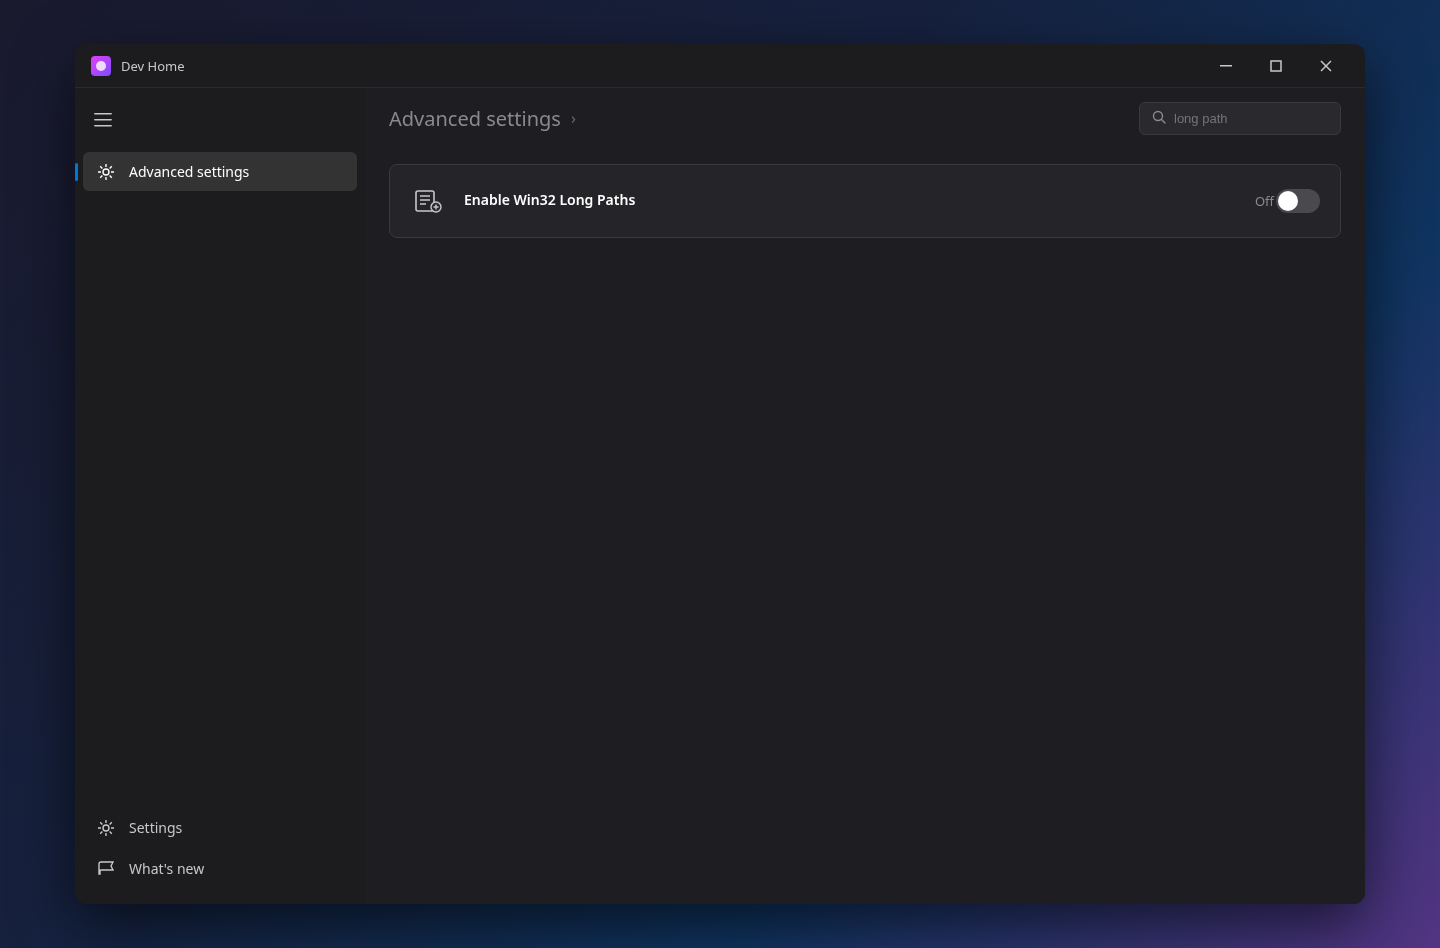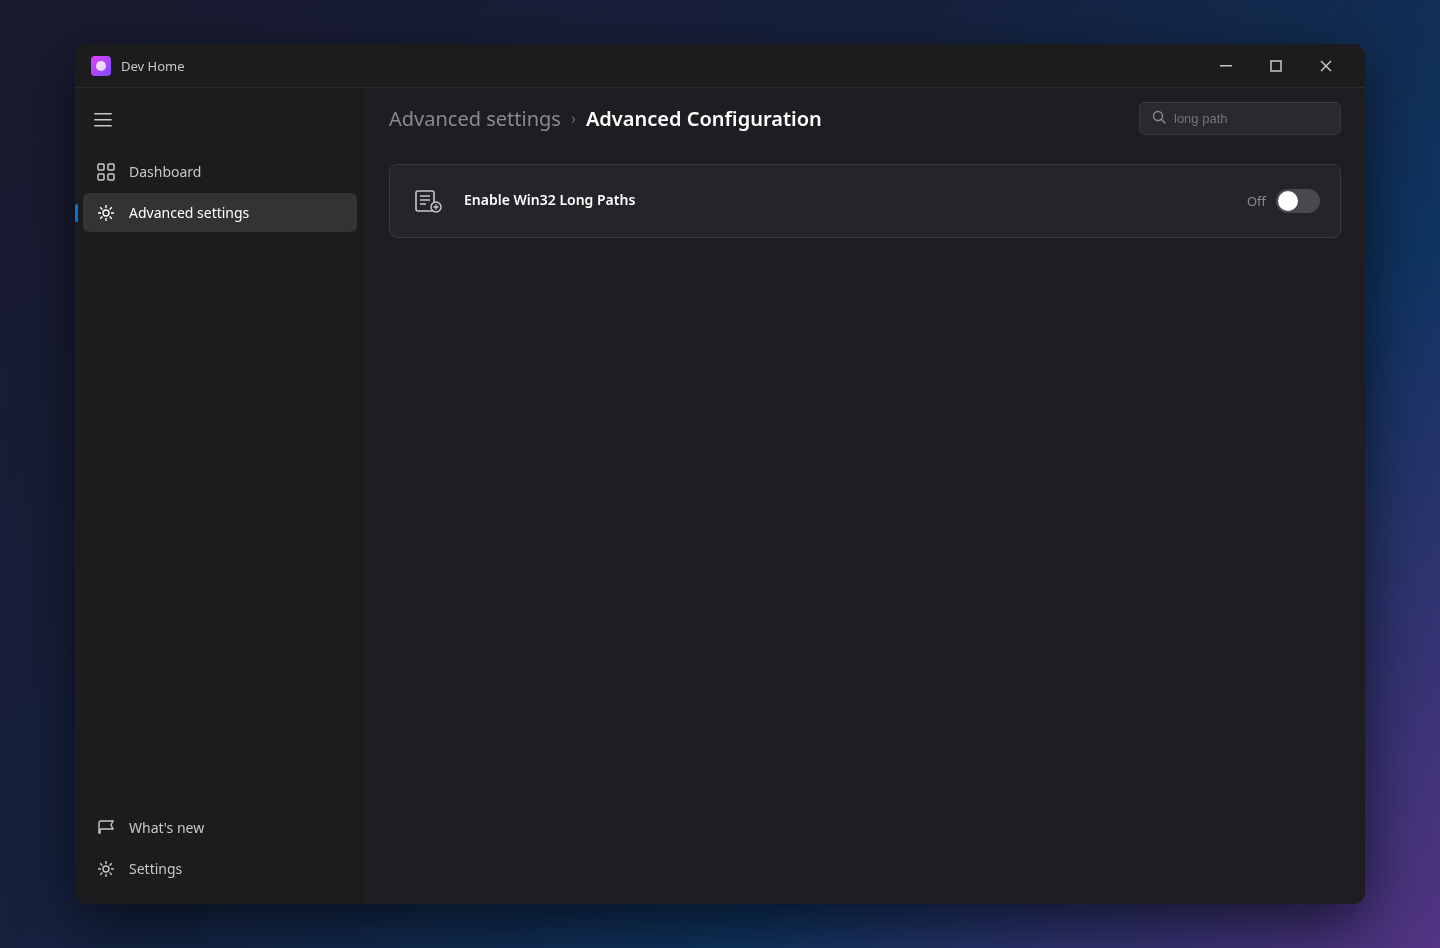--- a/index.html
+++ b/index.html
@@ -268,21 +268,21 @@
     }
 
     .setting-desc a {
       color: #60a0e0;
       text-decoration: underline;
     }
 
     .setting-control {
       display: flex;
       align-items: center;
-      gap: 10px;
+      gap: 2px;
       flex-shrink: 0;
     }
 
     .toggle-label {
       font-size: 13px;
       color: #8a8a8e;
     }
 
     .toggle {
       width: 44px;
@@ -368,73 +368,61 @@
       <div class="hamburger-btn">
         <svg width="18" height="14" viewBox="0 0 18 14" fill="none">
           <rect y="0" width="18" height="1.5" rx="1" fill="#c8c8c8"></rect>
           <rect y="6" width="18" height="1.5" rx="1" fill="#c8c8c8"></rect>
           <rect y="12" width="18" height="1.5" rx="1" fill="#c8c8c8"></rect>
         </svg>
       </div>
 
       <div class="nav-items">
 
-        <div class="nav-item">
-          <div class="nav-icon">
-            <svg width="18" height="18" viewBox="0 0 18 18" fill="none">
-              <rect x="1" y="1" width="6" height="6" rx="1" stroke="currentColor" stroke-width="1.5" fill="none"></rect>
-              <rect x="11" y="1" width="6" height="6" rx="1" stroke="currentColor" stroke-width="1.5" fill="none"></rect>
-              <rect x="1" y="11" width="6" height="6" rx="1" stroke="currentColor" stroke-width="1.5" fill="none"></rect>
-              <rect x="11" y="11" width="6" height="6" rx="1" stroke="currentColor" stroke-width="1.5" fill="none"></rect>
-            </svg>
-          </div>
-          <span>Dashboard</span>
-        </div>
 
 
 
         <div class="nav-item active">
           <div class="nav-icon">
             <svg width="18" height="18" viewBox="0 0 18 18" fill="none">
               <circle cx="9" cy="9" r="3" stroke="currentColor" stroke-width="1.4" fill="none"></circle>
               <path d="M9 1 L9 4 M9 14 L9 17 M1 9 L4 9 M14 9 L17 9 M3.2 3.2 L5.4 5.4 M12.6 12.6 L14.8 14.8 M14.8 3.2 L12.6 5.4 M5.4 12.6 L3.2 14.8" stroke="currentColor" stroke-width="1.4"></path>
             </svg>
           </div>
           <span>Advanced settings</span>
         </div>
       </div>
 
       <div class="sidebar-bottom">
         <div class="nav-item">
           <div class="nav-icon">
             <svg width="18" height="18" viewBox="0 0 18 18" fill="none">
-              <path d="M2 14 L2 4 Q2 2 4 2 L16 2 L14 6 L16 10 L4 10 Q3 10 3 11 L3 14 Z" stroke="currentColor" stroke-width="1.4" fill="none"></path>
+              <circle cx="9" cy="9" r="3" stroke="currentColor" stroke-width="1.4" fill="none"></circle>
+              <path d="M9 1 L9 4 M9 14 L9 17 M1 9 L4 9 M14 9 L17 9 M3.2 3.2 L5.4 5.4 M12.6 12.6 L14.8 14.8 M14.8 3.2 L12.6 5.4 M5.4 12.6 L3.2 14.8" stroke="currentColor" stroke-width="1.4"></path>
             </svg>
           </div>
-          <span>What's new</span>
+          <span>Settings</span>
         </div>
         <div class="nav-item">
           <div class="nav-icon">
             <svg width="18" height="18" viewBox="0 0 18 18" fill="none">
-              <circle cx="9" cy="9" r="3" stroke="currentColor" stroke-width="1.4" fill="none"></circle>
-              <path d="M9 1 L9 4 M9 14 L9 17 M1 9 L4 9 M14 9 L17 9 M3.2 3.2 L5.4 5.4 M12.6 12.6 L14.8 14.8 M14.8 3.2 L12.6 5.4 M5.4 12.6 L3.2 14.8" stroke="currentColor" stroke-width="1.4"></path>
+              <path d="M2 14 L2 4 Q2 2 4 2 L16 2 L14 6 L16 10 L4 10 Q3 10 3 11 L3 14 Z" stroke="currentColor" stroke-width="1.4" fill="none"></path>
             </svg>
           </div>
-          <span>Settings</span>
+          <span>What's new</span>
         </div>
       </div>
     </div>
 
     <div class="content-area">
 
       <div class="content-header">
         <div class="breadcrumb">
           <span class="breadcrumb-item">Advanced settings</span>
           <span class="breadcrumb-separator">›</span>
-          <span class="breadcrumb-item active">Advanced Configuration</span>
         </div>
         <div class="search-box">
           <span class="search-icon">
             <svg width="14" height="14" viewBox="0 0 14 14" fill="none">
               <circle cx="6" cy="6" r="4.5" stroke="#8a8a8e" stroke-width="1.4"></circle>
               <line x1="9.5" y1="9.5" x2="13" y2="13" stroke="#8a8a8e" stroke-width="1.4" stroke-linecap="round"></line>
             </svg>
           </span>
           <input class="search-input" type="text" readonly="" placeholder="long path" style="">
         </div>

